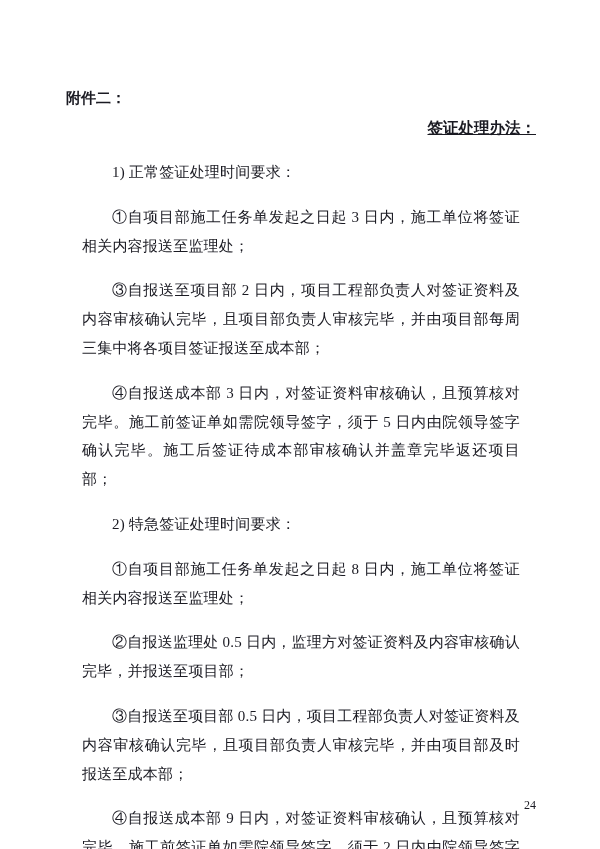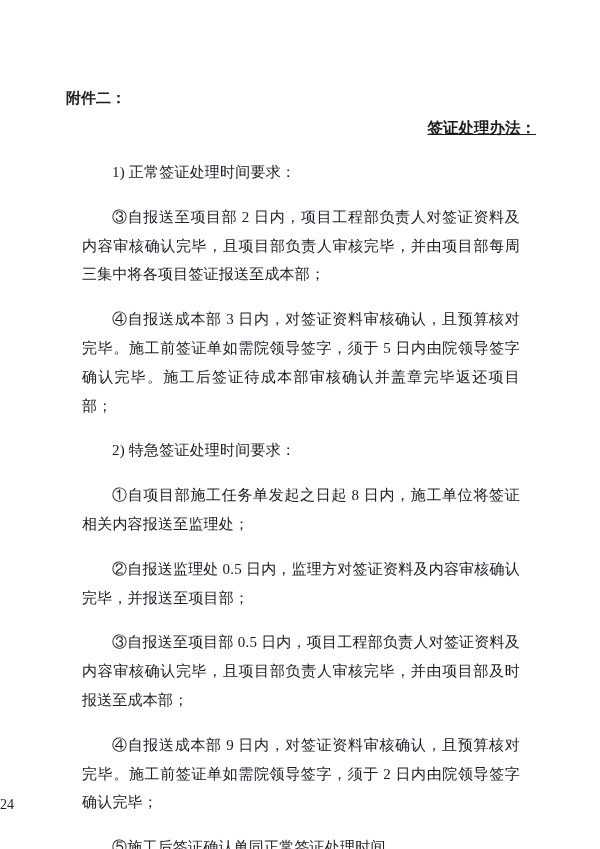--- a/index.html
+++ b/index.html
@@ -43,37 +43,38 @@
     line-height: 28.8px;
     text-indent: 2em;
     text-align: justify;
     letter-spacing: 0.2px;
   }
   .page-number {
     position: absolute;
     left: 0;
     right: 0;
     bottom: 36px;
-    text-align: left;
-    font-size: 14px;
+    text-align: right;
+    font-size: 12px;
     color: #1a1a22;
   }
 </style>
 </head>
 <body>
 
 <div class="page">
   <div class="content">
 
     <p class="attachment">附件二：</p>
 
     <p class="doc-title">签证处理办法：</p>
 
     <p class="para">1) 正常签证处理时间要求：</p>
 
+    <p class="para">①自项目部施工任务单发起之日起 3 日内，施工单位将签证相关内容报送至监理处；</p>
 
 
     <p class="para">③自报送至项目部 2 日内，项目工程部负责人对签证资料及内容审核确认完毕，且项目部负责人审核完毕，并由项目部每周三集中将各项目签证报送至成本部；</p>
 
     <p class="para">④自报送成本部 3 日内，对签证资料审核确认，且预算核对完毕。施工前签证单如需院领导签字，须于 5 日内由院领导签字确认完毕。施工后签证待成本部审核确认并盖章完毕返还项目部；</p>
 
 
     <p class="para">2) 特急签证处理时间要求：</p>
 
     <p class="para">①自项目部施工任务单发起之日起 8 日内，施工单位将签证相关内容报送至监理处；</p>

